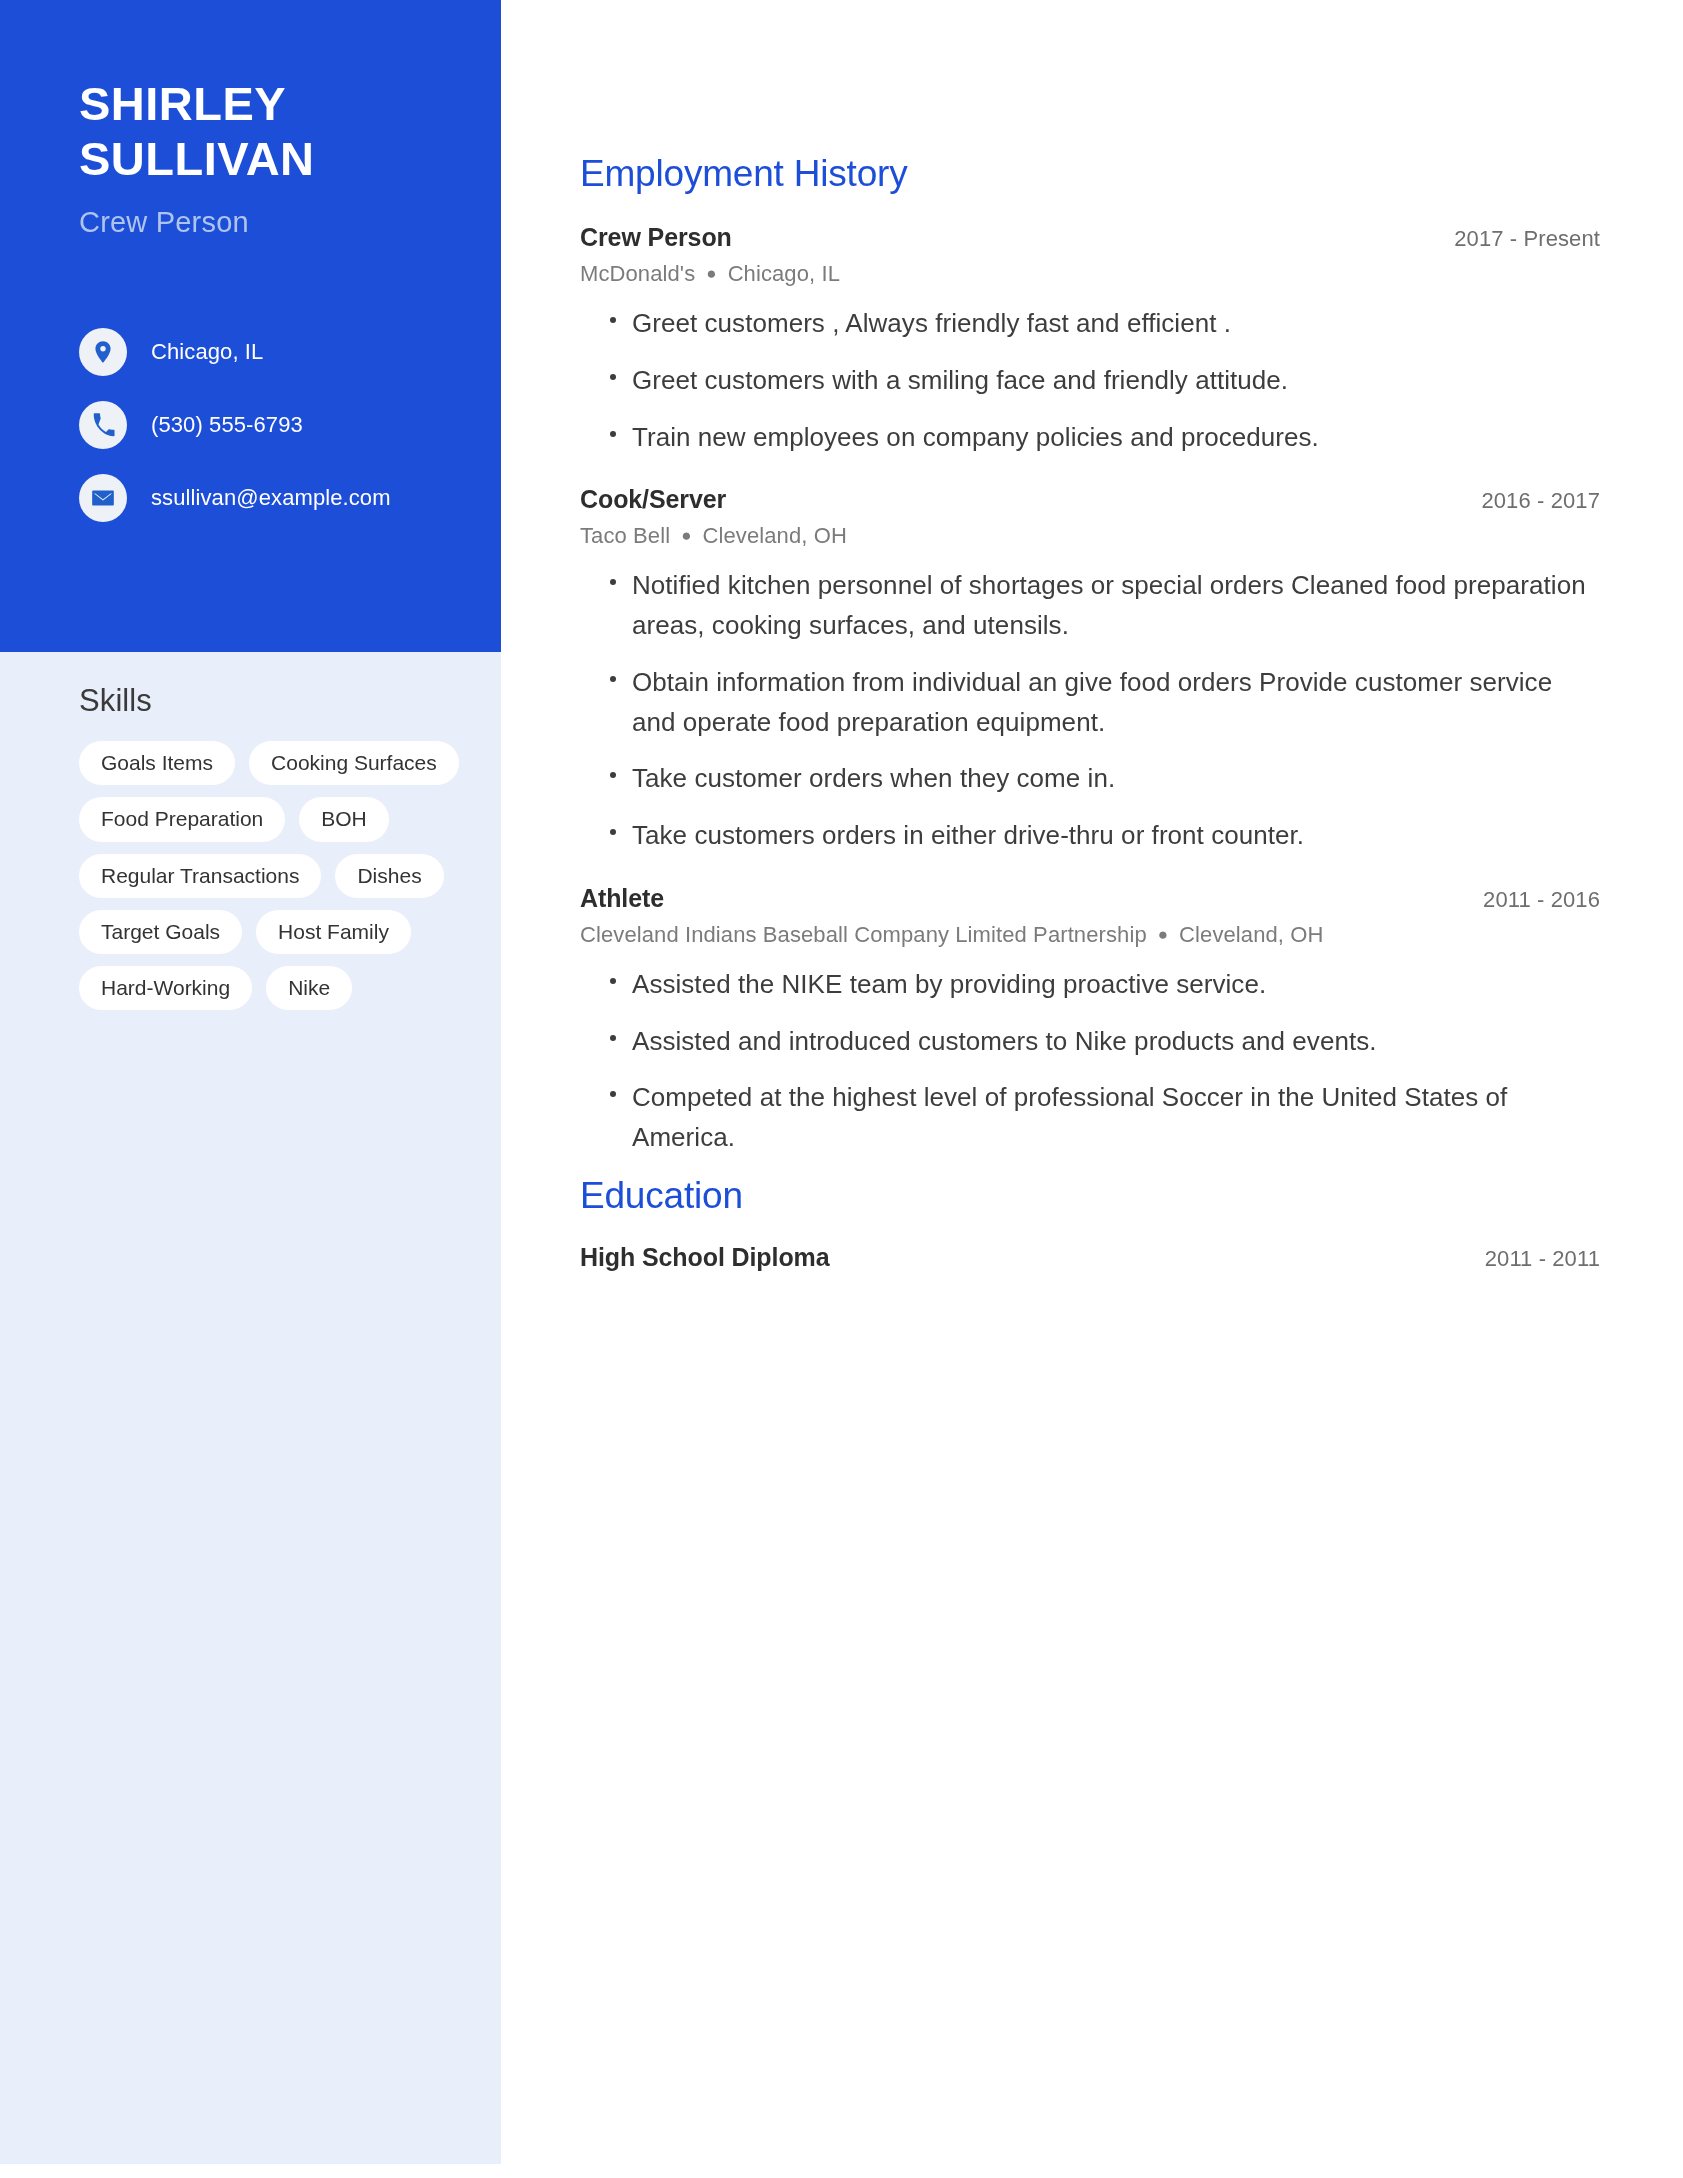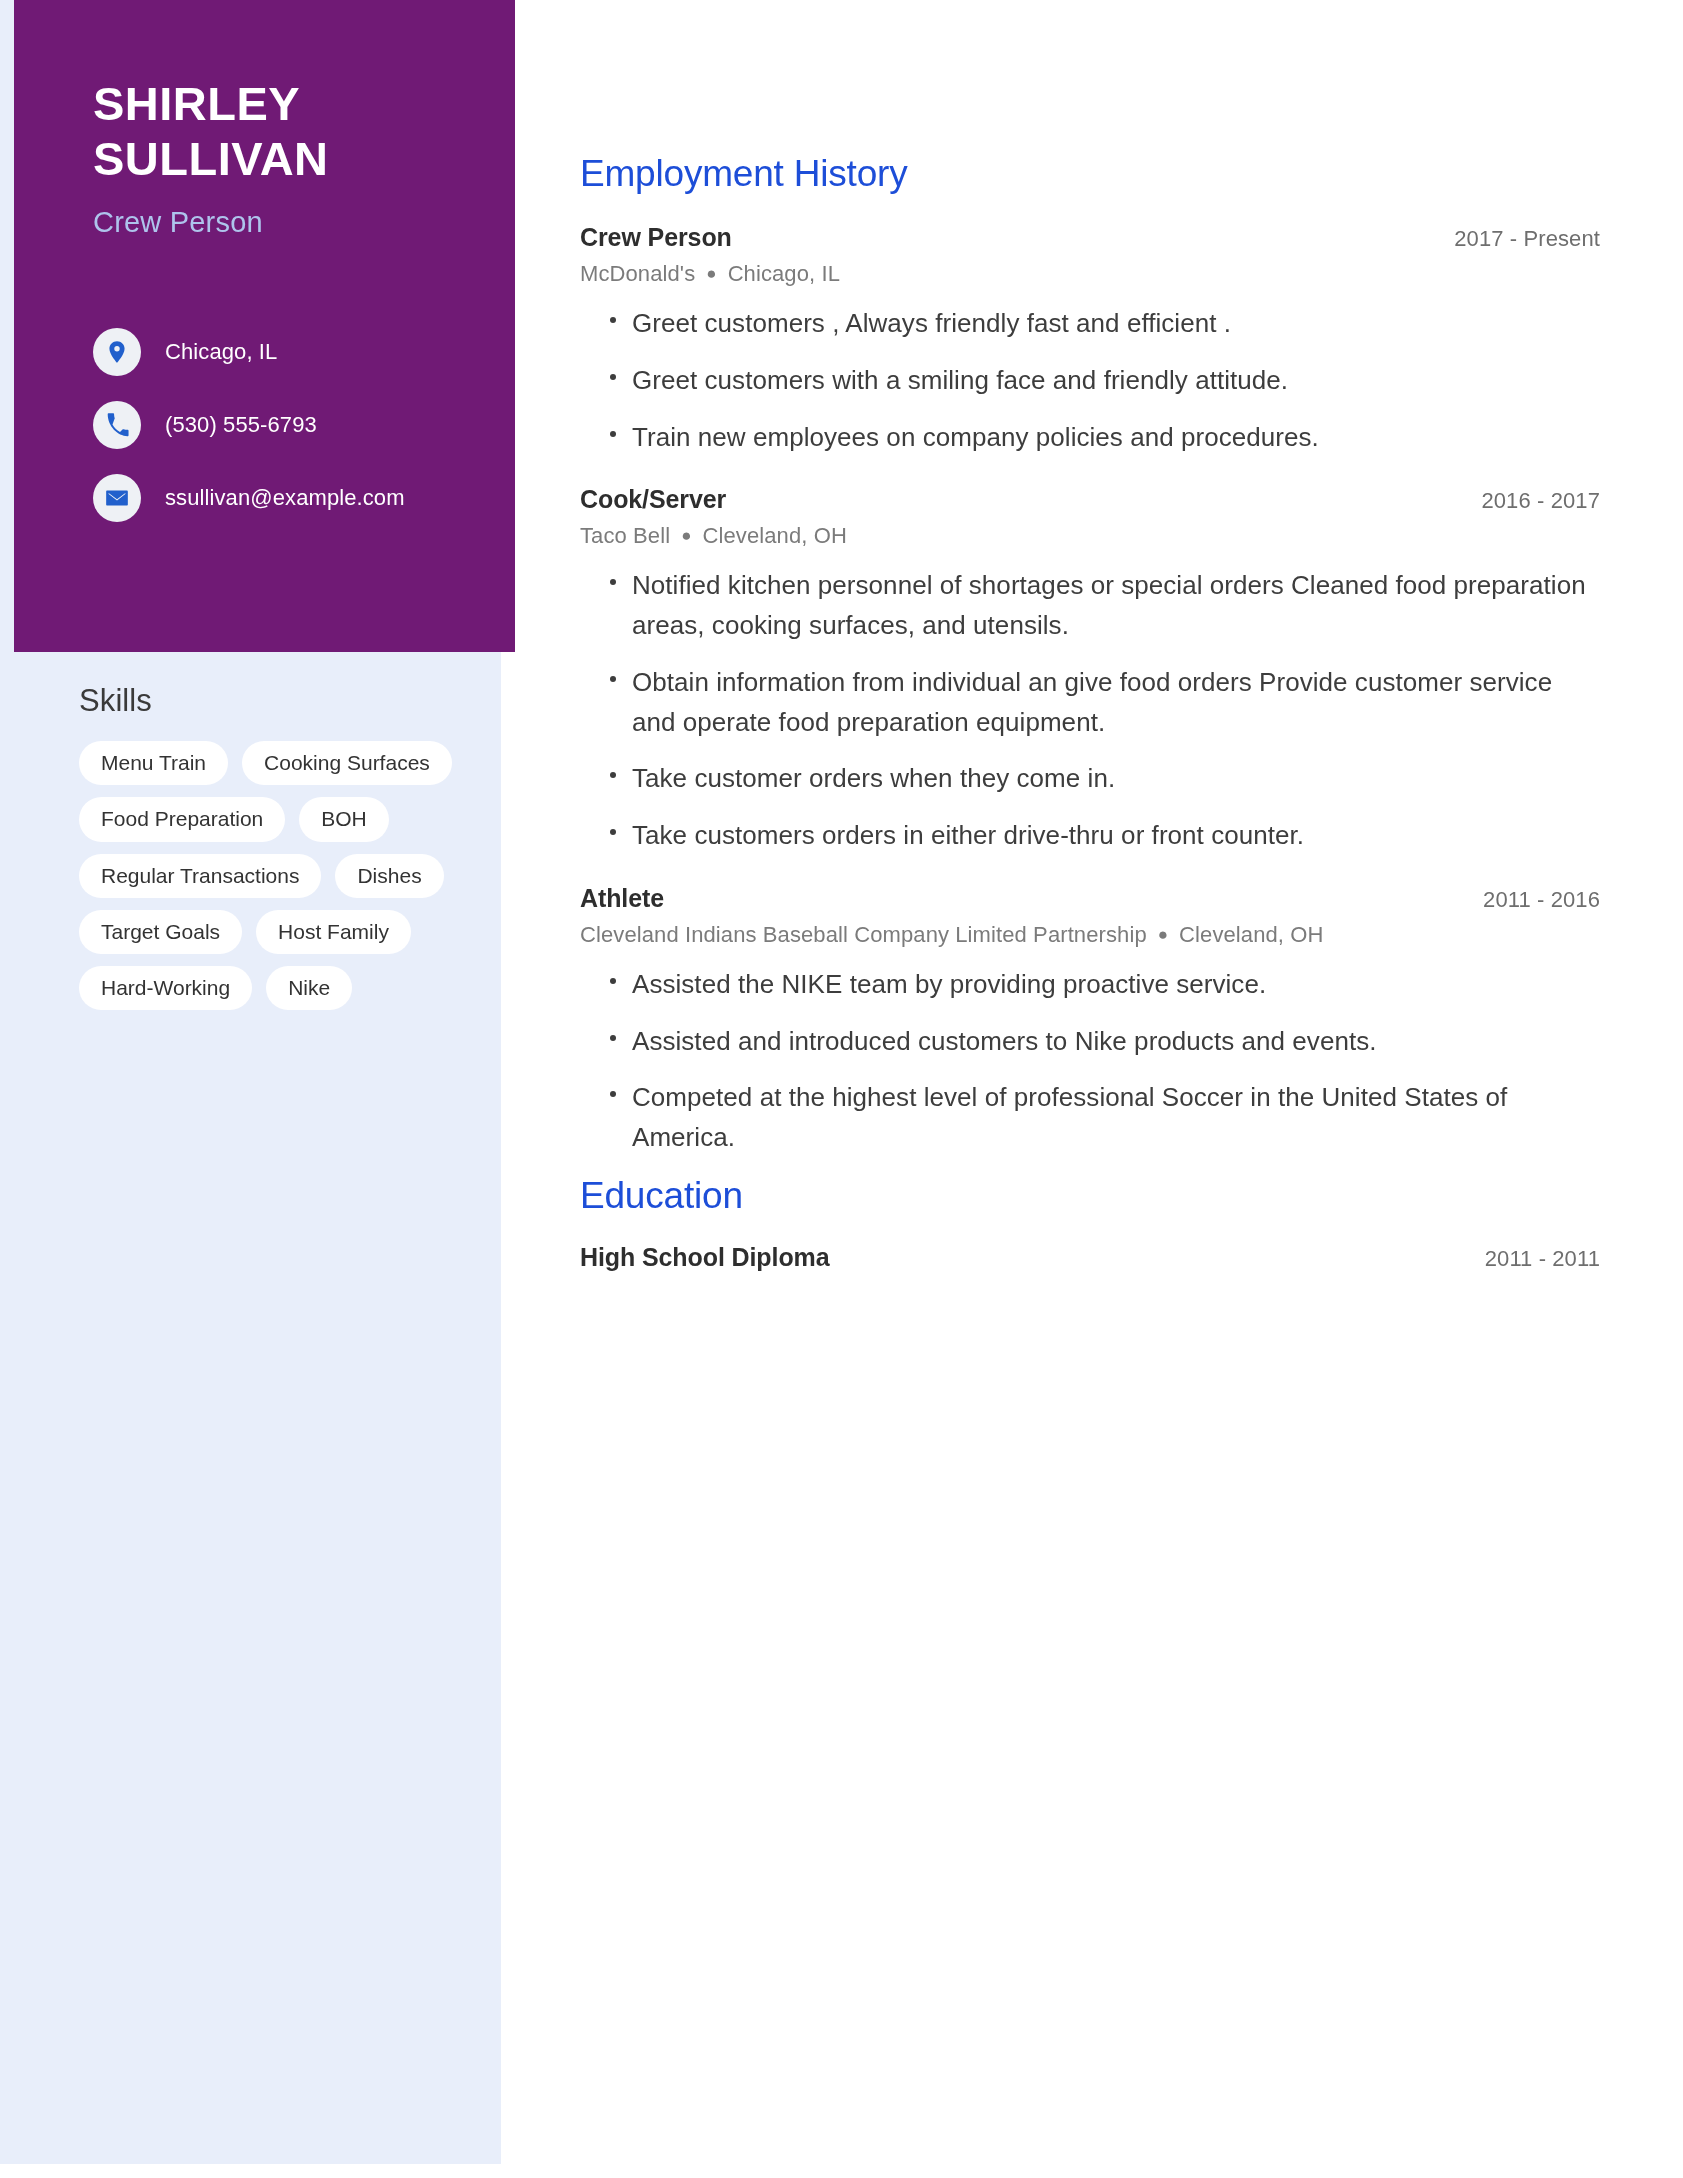--- a/index.html
+++ b/index.html
@@ -21,25 +21,25 @@
   .sidebar {
     position: absolute;
     left: 0;
     top: 0;
     width: 501px;
     height: 2164px;
     background: #e8eefa;
   }
   .sidebar-head {
     position: absolute;
-    left: 14px;
+    left: 0;
     top: 0;
     width: 501px;
     height: 652px;
-    background: #701a75;
+    background: #1d4ed8;
   }
   .name-block {
     position: absolute;
     left: 79px;
     top: 77px;
     width: 396px;
   }
   .name {
     color: #ffffff;
     font-size: 47px;
@@ -230,21 +230,21 @@
           </span>
           <span class="contact-text">ssullivan@example.com</span>
         </div>
 
       </div>
     </div>
 
     <div class="skills-section">
       <div class="skills-heading">Skills</div>
       <div class="chips" id="skills-chips">
-          <span class="chip">Menu Train</span>
+          <span class="chip">Goals Items</span>
           <span class="chip">Cooking Surfaces</span>
           <span class="chip">Food Preparation</span>
           <span class="chip">BOH</span>
           <span class="chip">Regular Transactions</span>
           <span class="chip">Dishes</span>
           <span class="chip">Target Goals</span>
           <span class="chip">Host Family</span>
           <span class="chip">Hard-Working</span>
           <span class="chip">Nike</span>
         </div>

